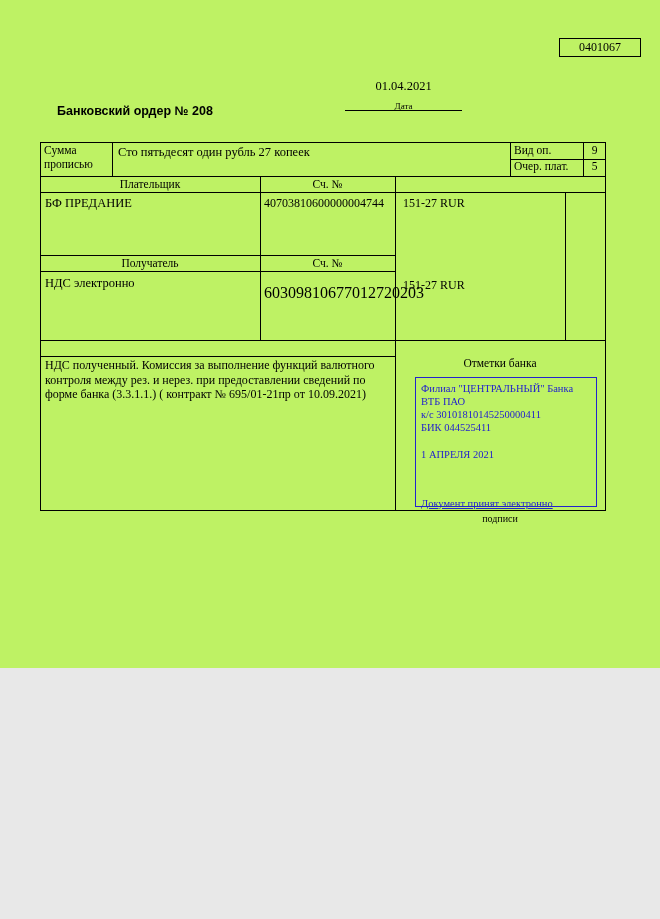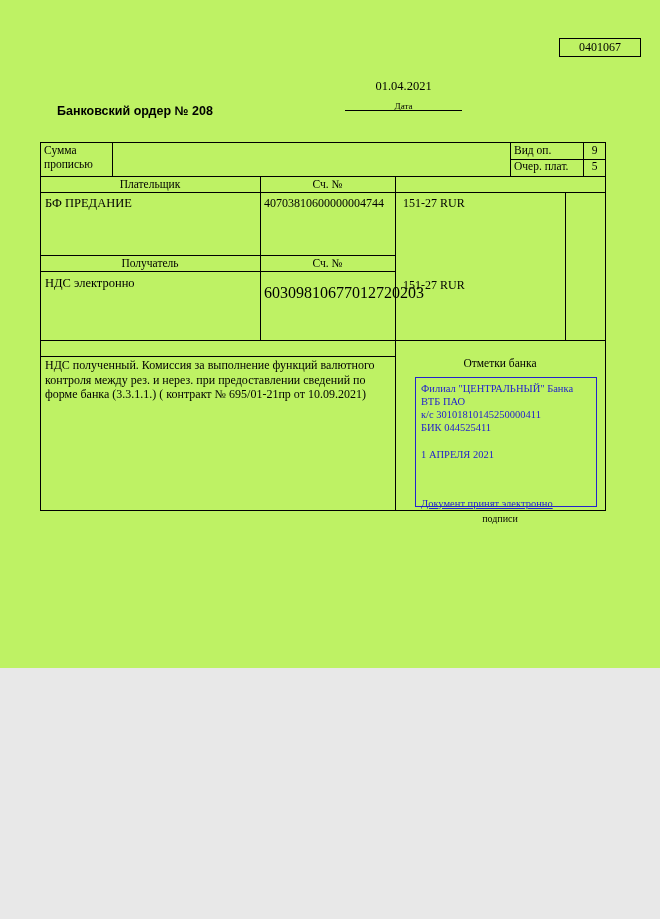--- a/index.html
+++ b/index.html
@@ -80,20 +80,21 @@
   <div class="vl" style="left:40px;top:142px;height:368px"></div>
   <div class="vl" style="left:112px;top:142px;height:34px"></div>
   <div class="vl" style="left:510px;top:142px;height:34px"></div>
   <div class="vl" style="left:583px;top:142px;height:34px"></div>
   <div class="vl" style="left:260px;top:176px;height:164px"></div>
   <div class="vl" style="left:395px;top:176px;height:334px"></div>
   <div class="vl" style="left:565px;top:192px;height:148px"></div>
   <div class="vl" style="left:605px;top:142px;height:368px"></div>
 
   <div class="abs fs11" style="left:44px;top:144px;width:64px;line-height:13.5px">Сумма прописью</div>
+  <div class="abs fs12" style="left:118px;top:145px;width:388px">Сто пятьдесят один рубль 27 копеек</div>
   <div class="abs fs11" style="left:514px;top:144px">Вид оп.</div>
   <div class="abs fs11 ctr" style="left:584px;top:144px;width:21px">9</div>
   <div class="abs fs11" style="left:514px;top:160px">Очер. плат.</div>
   <div class="abs fs11 ctr" style="left:584px;top:160px;width:21px">5</div>
 
   <div class="abs fs11 ctr" style="left:40px;top:178px;width:220px">Плательщик</div>
   <div class="abs fs11 ctr" style="left:260px;top:178px;width:135px">Сч. №</div>
 
   <div class="abs fs12" style="left:45px;top:196px;width:210px">БФ ПРЕДАНИЕ</div>
   <div class="abs fs12" style="left:264px;top:196px;width:130px;font-size:12px">40703810600000004744</div>

